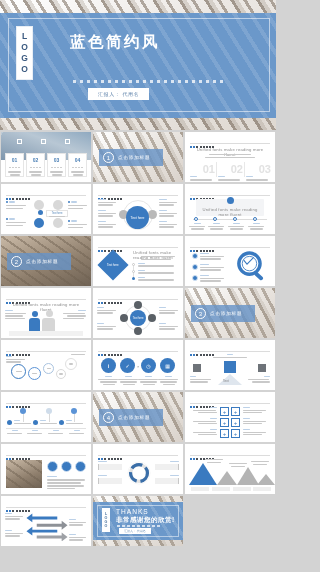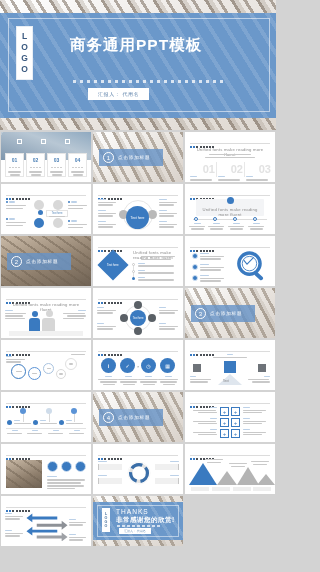--- a/index.html
+++ b/index.html
@@ -156,21 +156,21 @@
 
   <div class="hero">
     <div class="hero-bg"></div>
     <div class="hero-band">
       <div class="hero-frame"></div>
     </div>
     <div class="logo-box">
       <span class="logo-text">LOGO</span>
     </div>
     <div class="hero-title-wrap">
-      <div class="hero-title-2">商务通用PPT模板</div>
+      <div class="hero-title-1">蓝色简约风</div>
     </div>
     <div class="dot-rule"></div>
     <div class="hero-sub">汇报人： 代用名</div>
   </div>
 
   <div class="grid">
 
     <div class="cellwrap">
       <div class="slide">
         <div class="photo-a" style="position:absolute;left:0;top:0;width:90px;height:28px"></div>

